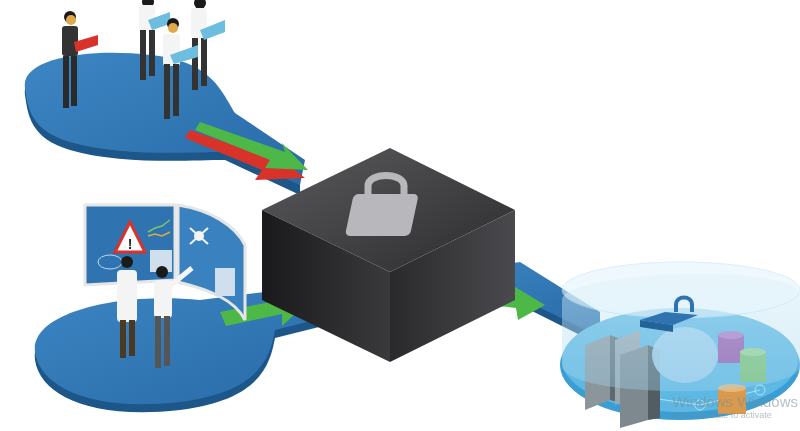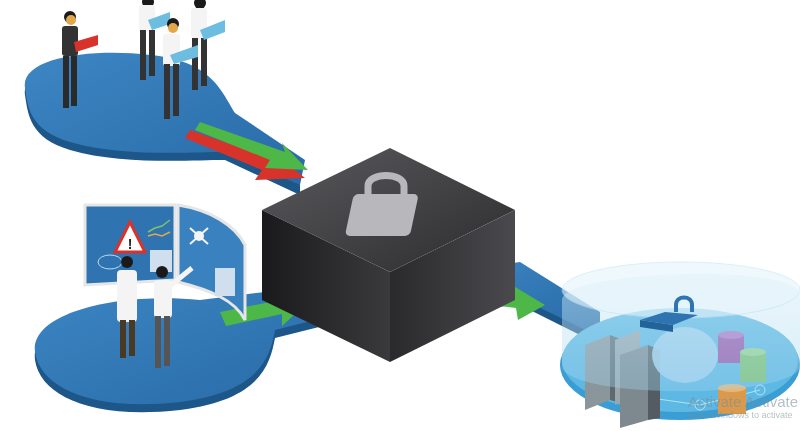--- a/index.html
+++ b/index.html
@@ -171,15 +171,15 @@
 
     <g>
       <path d="M676,312 L676,305 C676,295 692,295 692,305 L692,312" fill="none" stroke="#2f74b0" stroke-width="4"></path>
       <polygon points="640,320 665,312 698,315 673,325" fill="#2f74b0"></polygon>
       <polygon points="640,320 673,325 673,332 640,327" fill="#24629a"></polygon>
     </g>
   </g>
 </svg>
 
 <div class="watermark">
-  <div class="wm-title">Activate Activate</div>
-  <div class="wm-sub">Go to Windows to activate</div>
+  <div class="wm-title">Windows Windows</div>
+  <div class="wm-sub">Go to Activate to activate</div>
 </div>
 
 </body></html>

